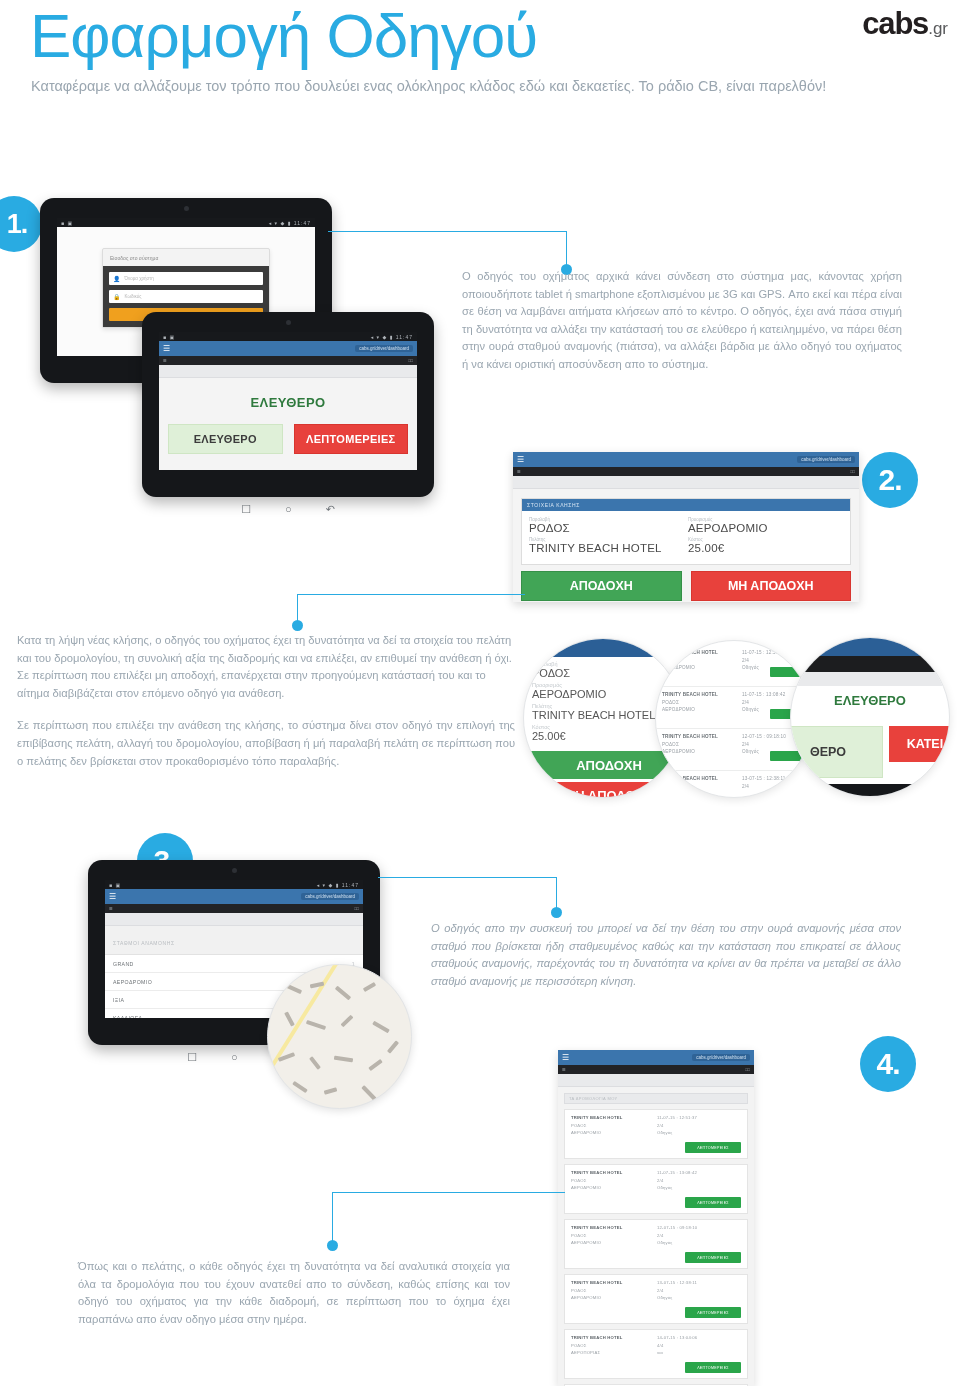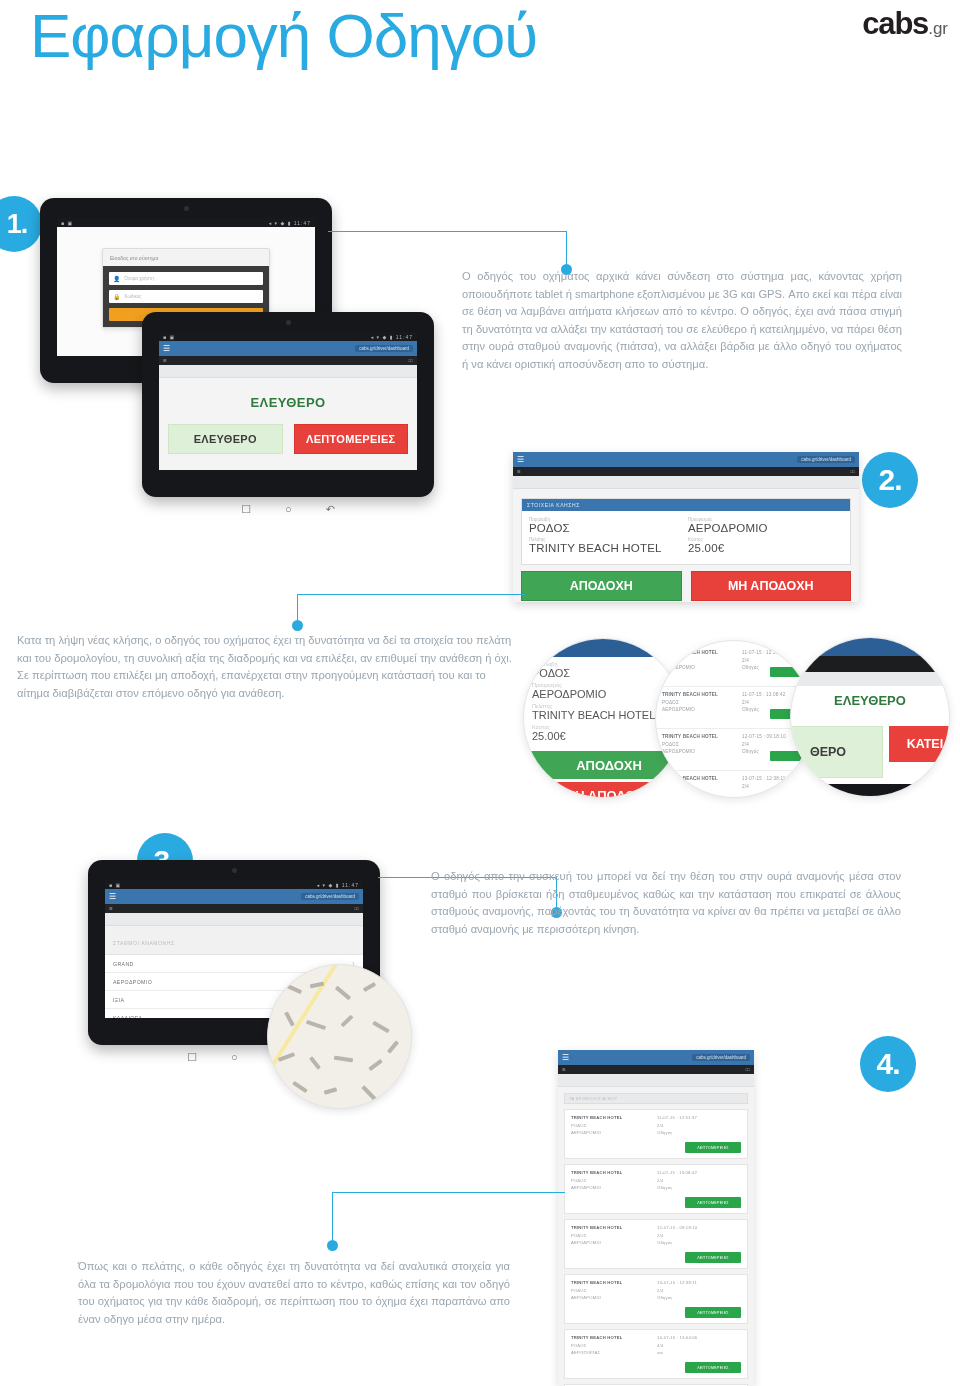--- a/index.html
+++ b/index.html
@@ -204,32 +204,33 @@
   .as-card .gbtn{ position:absolute; right:6px; bottom:5px; width:56px; height:11px;
                   background:#2aa54a; border-radius:1px; color:#fff; font-size:3.6px;
                   display:flex; align-items:center; justify-content:center; letter-spacing:.3px;}
 
   
   .body-text{ position:absolute; font-size:11.2px; line-height:17.6px; color:#9aa6b0; }
   .body-text p{ margin:0 0 15px 0; }
   .just{ text-align:justify; }
   #txt1 { left:462px; top:268px; width:440px; }
   #txt2 { left:17px;  top:632px; width:498px; }
-  #txt3 { left:431px; top:868px; width:470px; }
+  #txt3 { left:431px; top:920px; width:470px;font-style:italic; }
   #txt4 { left:78px;  top:1258px; width:432px; }
 </style>
 </head>
 <body>
 
 <div class="page">
 
   <div class="hdr-title">Εφαρμογή Οδηγού</div>
   <div class="logo"><span>cabs</span><span class="tld">.gr</span></div>
 
   <div class="intro">
+    <p>Καταφέραμε να αλλάξουμε τον τρόπο που δουλεύει ενας ολόκληρος κλάδος εδώ και δεκαετίες. Το ράδιο CB, είναι παρελθόν!</p>
   </div>
 
   <div class="badge" id="badge1">1.</div>
 
   <div class="tablet" id="t1">
     <div class="screen">
       <div class="statusbar">
         <span class="sb-l">■ ▣</span>
         <span class="sb-r">◂ ▾ ◆ ▮ 11:47</span>
       </div>
@@ -326,20 +327,21 @@
   </div>
 
   <div class="conn" id="c2" style="left:295px; top:594px; width:230px; height:45px;">
     <div class="h" style="left:2px; width:228px;"></div>
     <div class="v" style="left:2px; top:0; height:28px;"></div>
     <div class="dot" style="left:-3px; top:26px;"></div>
   </div>
 
   <div class="body-text" id="txt2">
     <p>Κατα τη λήψη νέας κλήσης, ο οδηγός του οχήματος έχει τη δυνατότητα να δεί τα στοιχεία του πελάτη και του δρομολογίου, τη συνολική αξία της διαδρομής και να επιλέξει, αν επιθυμεί την ανάθεση ή όχι. Σε περίπτωση που επιλέξει μη αποδοχή, επανέρχεται στην προηγούμενη κατάστασή του και το αίτημα διαβιβάζεται στον επόμενο οδηγό για ανάθεση.</p>
+    <p class="just">Σε περίπτωση που επιλέξει την ανάθεση της κλήσης, το σύστημα δίνει στον οδηγό την επιλογή της επιβίβασης πελάτη, αλλαγή του δρομολογίου, αποβίβαση ή μή παραλαβή πελάτη σε περίπτωση που ο πελάτης δεν βρίσκεται στον προκαθορισμένο τόπο παραλαβής.</p>
   </div>
 
   <div class="mag" id="mag1">
     <div class="m1-blue"></div>
     <div class="m1-lines">
       <div class="lbl">Παραλαβή</div>
       <div class="val">ΡΟΔΟΣ</div>
       <div class="lbl">Προορισμός</div>
       <div class="val">ΑΕΡΟΔΡΟΜΙΟ</div>
       <div class="lbl">Πελάτης</div>
@@ -577,15 +579,15 @@
       
     </div>
   </div>
 
   <div class="conn" id="c4" style="left:330px; top:1192px; width:235px; height:60px;">
     <div class="h" style="left:2px; width:233px;"></div>
     <div class="v" style="left:2px; top:0; height:50px;"></div>
     <div class="dot" style="left:-3px; top:48px;"></div>
   </div>
 
-  <div class="body-text just" id="txt4">Όπως και ο πελάτης, ο κάθε οδηγός έχει τη δυνατότητα να δεί αναλυτικά στοιχεία για όλα τα δρομολόγια που του έχουν ανατεθεί απο το κέντρο, καθώς επίσης και τον οδηγό του οχήματος για την κάθε διαδρομή, σε περίπτωση που το όχημα έχει παραπάνω απο έναν οδηγο μέσα στην ημέρα.</div>
+  <div class="body-text just" id="txt4">Όπως και ο πελάτης, ο κάθε οδηγός έχει τη δυνατότητα να δεί αναλυτικά στοιχεία για όλα τα δρομολόγια που του έχουν ανατεθεί απο το σύνδεση, καθώς επίσης και τον οδηγό του οχήματος για την κάθε διαδρομή, σε περίπτωση που το όχημα έχει παραπάνω απο έναν οδηγο μέσα στην ημέρα.</div>
 
 </div>
 
 </body></html>

